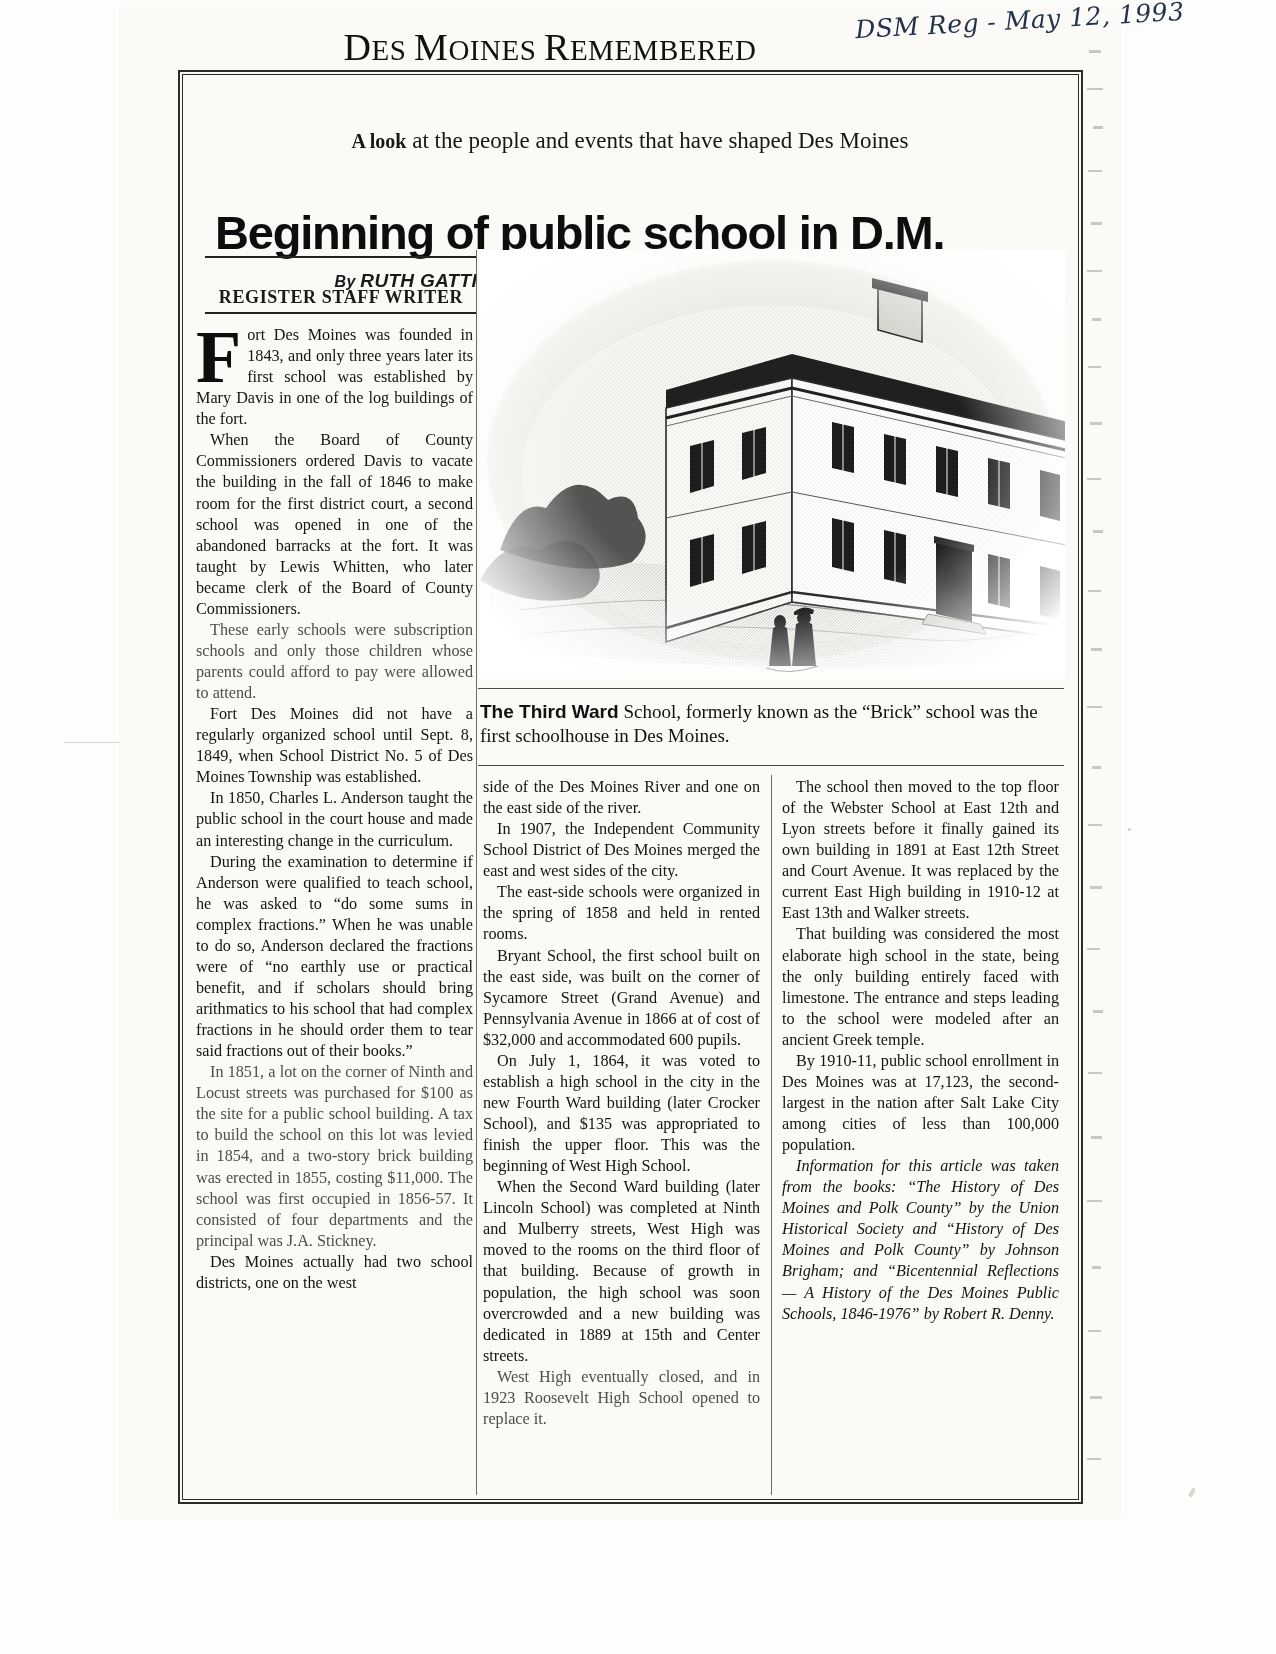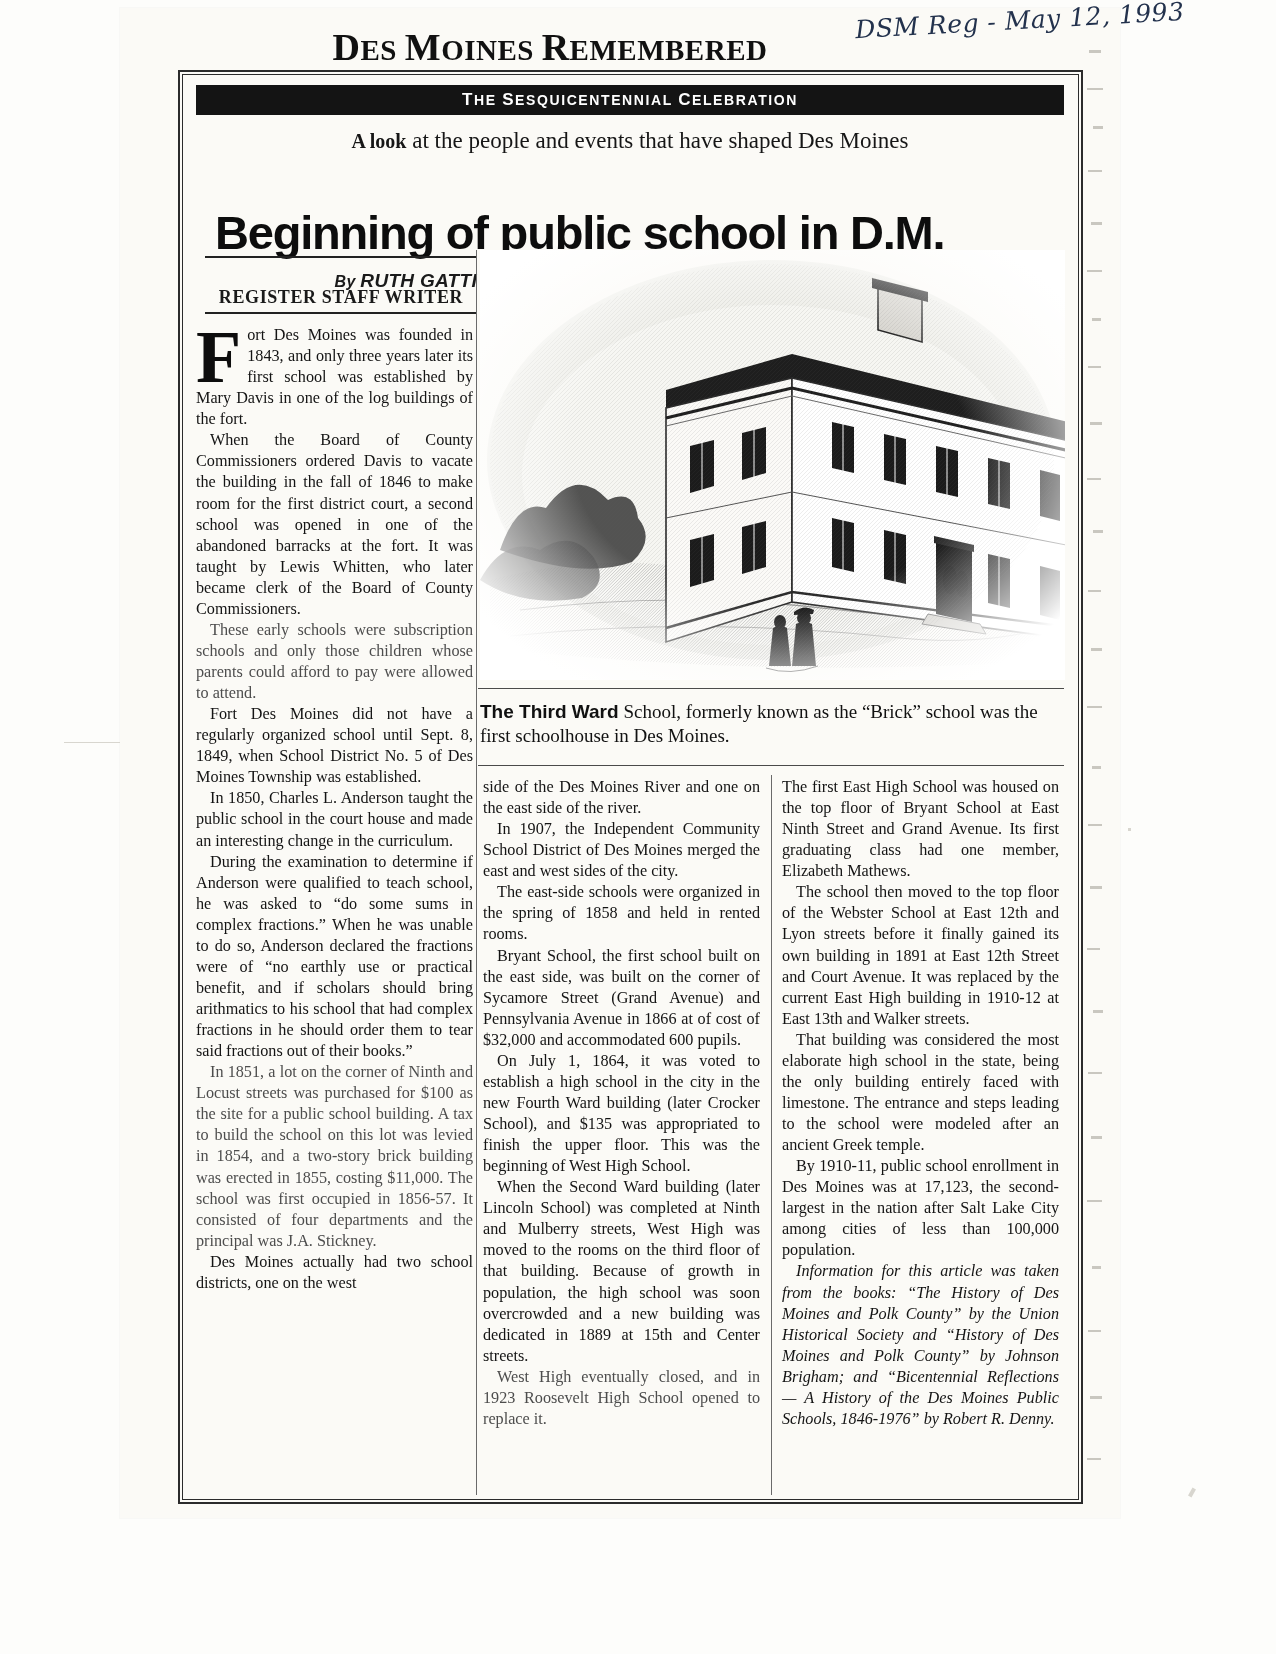--- a/index.html
+++ b/index.html
@@ -52,21 +52,21 @@
   
   .masthead {
     position: absolute;
     left: 170px;
     top: 28px;
     width: 760px;
     text-align: center;
   }
   .masthead-title {
     font-family: "Liberation Serif", serif;
-    font-weight: bold;
+    font-weight: normal;
     font-size: 38px;
     letter-spacing: 0.5px;
     color: #111;
     line-height: 1;
   }
   .masthead-title .sc { font-size: 29px; }
 
   .outer-rule {
     position: absolute;
     left: 178px;
@@ -246,23 +246,20 @@
   <div class="masthead">
     <div class="masthead-title">
       <span>D</span><span class="sc">ES </span><span>M</span><span class="sc">OINES </span><span>R</span><span class="sc">EMEMBERED</span>
     </div>
   </div>
 
   <div class="outer-rule">
     <div class="outer-rule-inner"></div>
   </div>
 
-  <div class="banner">
-    <span>T</span><span class="sc">HE </span><span>S</span><span class="sc">ESQUICENTENNIAL </span><span>C</span><span class="sc">ELEBRATION</span>
-  </div>
 
   <div class="subhead">
     <b>A look</b><span> at the people and events that have shaped Des Moines</span>
   </div>
 
   <h1 class="headline">Beginning of public school in D.M.</h1>
 
   <div class="byline-rule-top"></div>
   <div class="byline">
     <span class="sc">By </span><span>RUTH GATTI</span>
@@ -409,21 +406,20 @@
     <p class="first"><span>side of the Des Moines River and one on the east side of the river.</span></p>
     <p><span>In 1907, the Independent Community School District of Des Moines merged the east and west sides of the city.</span></p>
     <p><span>The east-side schools were organized in the spring of 1858 and held in rented rooms.</span></p>
     <p><span>Bryant School, the first school built on the east side, was built on the corner of Sycamore Street (Grand Avenue) and Pennsylvania Avenue in 1866 at of cost of $32,000 and accommodated 600 pupils.</span></p>
     <p><span>On July 1, 1864, it was voted to establish a high school in the city in the new Fourth Ward building (later Crocker School), and $135 was appropriated to finish the upper floor. This was the beginning of West High School.</span></p>
     <p><span>When the Second Ward building (later Lincoln School) was completed at Ninth and Mulberry streets, West High was moved to the rooms on the third floor of that building. Because of growth in population, the high school was soon overcrowded and a new building was dedicated in 1889 at 15th and Center streets.</span></p>
     <p><span class="fadedish">West High eventually closed, and in 1923 Roosevelt High School opened to replace it.</span></p>
   </div>
 
   <div class="col" id="col3">
-    <p class="first"><span>The first East High School was housed on the top floor of Bryant School at East Ninth Street and Grand Avenue. Its first graduating class had one member, Elizabeth Mathews.</span></p>
     <p><span>The school then moved to the top floor of the Webster School at East 12th and Lyon streets before it finally gained its own building in 1891 at East 12th Street and Court Avenue. It was replaced by the current East High building in 1910-12 at East 13th and Walker streets.</span></p>
     <p><span>That building was considered the most elaborate high school in the state, being the only building entirely faced with limestone. The entrance and steps leading to the school were modeled after an ancient Greek temple.</span></p>
     <p><span>By 1910-11, public school enrollment in Des Moines was at 17,123, the second-largest in the nation after Salt Lake City among cities of less than 100,000 population.</span></p>
     <p class="italic-note"><span>Information for this article was taken from the books: “The History of Des Moines and Polk County” by the Union Historical Society and “History of Des Moines and Polk County” by Johnson Brigham; and “Bicentennial Reflections — A History of the Des Moines Public Schools, 1846-1976” by Robert R. Denny.</span></p>
   </div>
 
   <div class="edge-marks">
     <i style="left:4px;  top:20px;  width:12px; height:3px;"></i>
     <i style="left:2px;  top:58px;  width:16px; height:2px;"></i>
     <i style="left:8px;  top:96px;  width:10px; height:3px;"></i>

